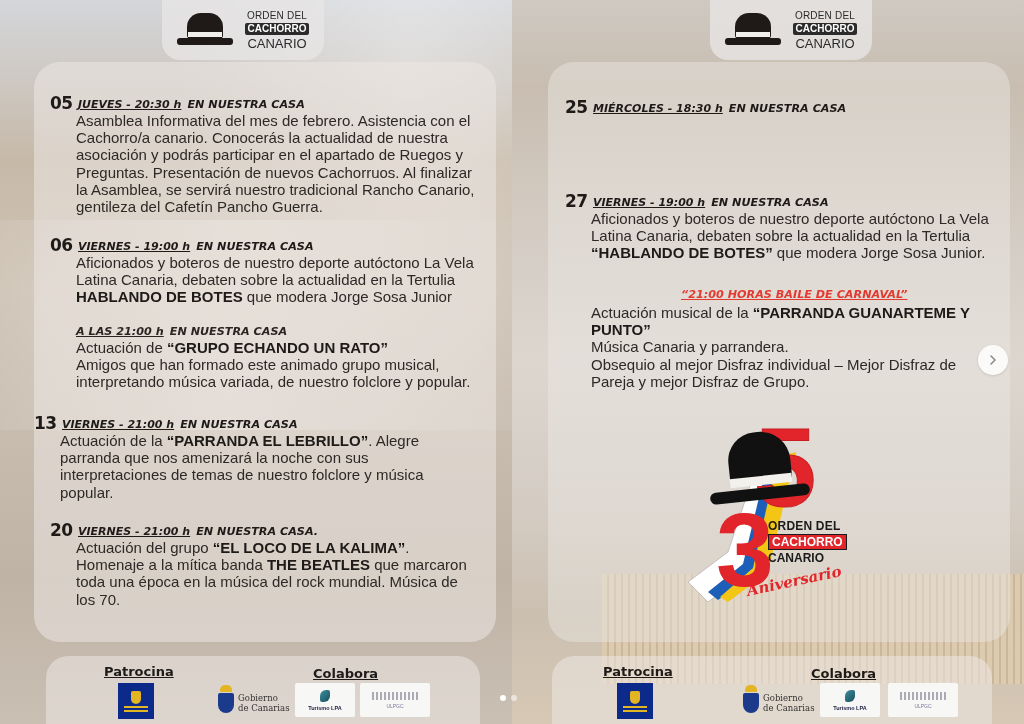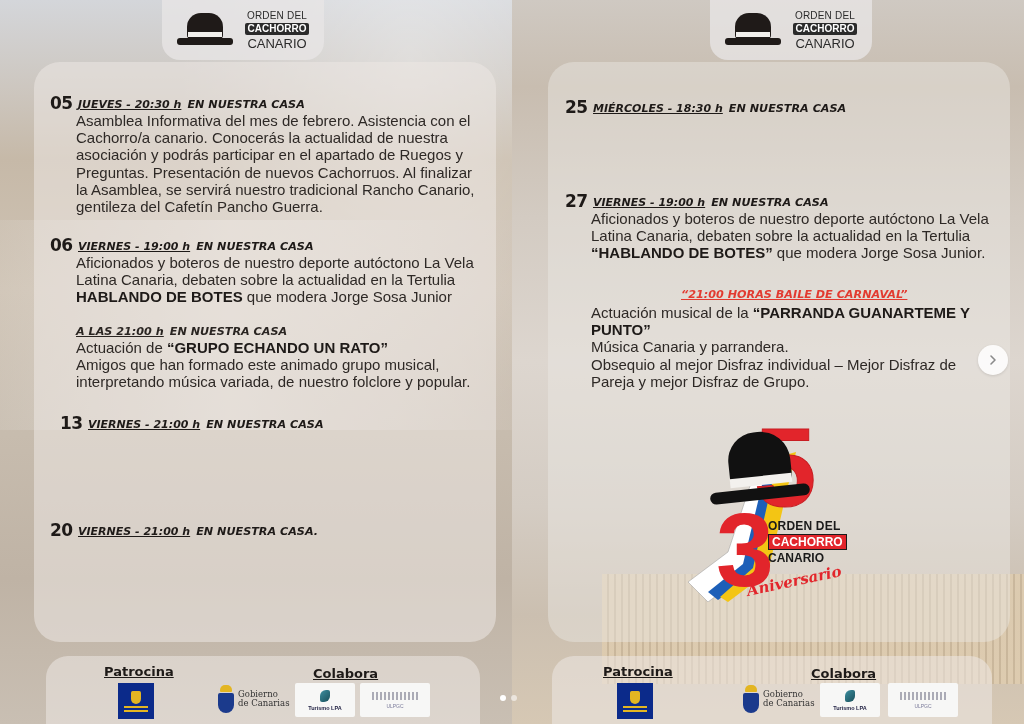--- a/index.html
+++ b/index.html
@@ -135,21 +135,21 @@
   .sponsor-bar.right { left: 552px; width: 440px; }
   .sp-label {
     position: absolute; font-family: "DejaVu Sans", sans-serif; font-weight: bold; font-size: 13px; color: #1e1a18; text-decoration: underline;
   }
   .cabildo {
     position: absolute; width: 36px; height: 36px; background: #0b2a8a; display: flex; flex-direction: column;
     align-items: center; justify-content: center; gap: 2px;
   }
   .cabildo .shield { width: 10px; height: 13px; background: #e3b522; border-radius: 2px 2px 6px 6px; }
   .cabildo .txt { width: 24px; height: 2px; background: #e3b522; }
-  .gobierno { position: absolute; display: flex; align-items: center; gap: 4px; }
+  .gobierno { position: absolute; display: flex; align-items: flex-end; gap: 4px; }
   .gobierno .crest { width: 16px; height: 28px; position: relative; }
   .gobierno .crest .crown { position: absolute; left: 2px; top: 0; width: 12px; height: 7px; background: #e3b522; border-radius: 5px 5px 1px 1px; }
   .gobierno .crest .sh { position: absolute; left: 0; top: 8px; width: 16px; height: 20px; background: #1b3a8c; border-radius: 2px 2px 8px 8px; }
   .gobierno .gtxt { font-family: "DejaVu Serif", serif; font-size: 8.5px; color: #333; line-height: 1.1; }
   .logo-card {
     position: absolute; height: 34px; background: #f7f7f6; border-radius: 2px;
     display: flex; flex-direction: column; align-items: center; justify-content: center; gap: 3px;
   }
   .logo-card .mark { width: 10px; height: 12px; border-radius: 6px 2px 6px 2px; background: linear-gradient(135deg, #3d8fa0, #1a4f5a); }
   .logo-card .cap { font-family: "Liberation Sans", sans-serif; font-size: 5.5px; color: #224; font-weight: bold; }
@@ -223,33 +223,39 @@
   <div class="head" style="display:flex;">
     <span class="when" style="margin-left:26px; font-family:'DejaVu Sans',sans-serif; font-style:italic; font-weight:bold; font-size:11.2px; text-decoration:underline; line-height:14px;text-align:right;">A LAS 21:00 h</span>
     <span style="margin-left:6px; font-family:'DejaVu Sans',sans-serif; font-style:italic; font-weight:bold; font-size:11.2px; line-height:14px;">EN NUESTRA CASA</span>
   </div>
   <div class="body">
     <span>Actuación de </span><b>“GRUPO ECHANDO UN RATO”</b><br>
     <span>Amigos que han formado este animado grupo musical, interpretando música variada, de nuestro folclore y popular.</span>
   </div>
 </div>
 
-<div class="event" style="left:60px; top:414px;">
+<div class="event" style="left:34px; top:414px;">
   <div class="head">
     <span class="day">13</span>
     <span class="when">VIERNES - 21:00 h</span>
     <span class="where">EN NUESTRA CASA</span>
+  </div>
+  <div class="body">
+    <span>Actuación de la </span><b>“PARRANDA EL LEBRILLO”</b><span>. Alegre parranda que nos amenizará la noche con sus interpretaciones de temas de nuestro folclore y música popular.</span>
   </div>
 </div>
 
 <div class="event" style="left:50px; top:521px;">
   <div class="head">
     <span class="day">20</span>
     <span class="when">VIERNES - 21:00 h</span>
     <span class="where">EN NUESTRA CASA.</span>
+  </div>
+  <div class="body">
+    <span>Actuación del grupo </span><b>“EL LOCO DE LA KALIMA”</b><span>. Homenaje a la mítica banda </span><b>THE BEATLES</b><span> que marcaron toda una época en la música del rock mundial. Música de los 70.</span>
   </div>
 </div>
 
 <div class="panel panel-right"></div>
 
 <div class="event" style="left:565px; top:98px;">
   <div class="head">
     <span class="day">25</span>
     <span class="when">MIÉRCOLES - 18:30 h</span>
     <span class="where">EN NUESTRA CASA</span>

